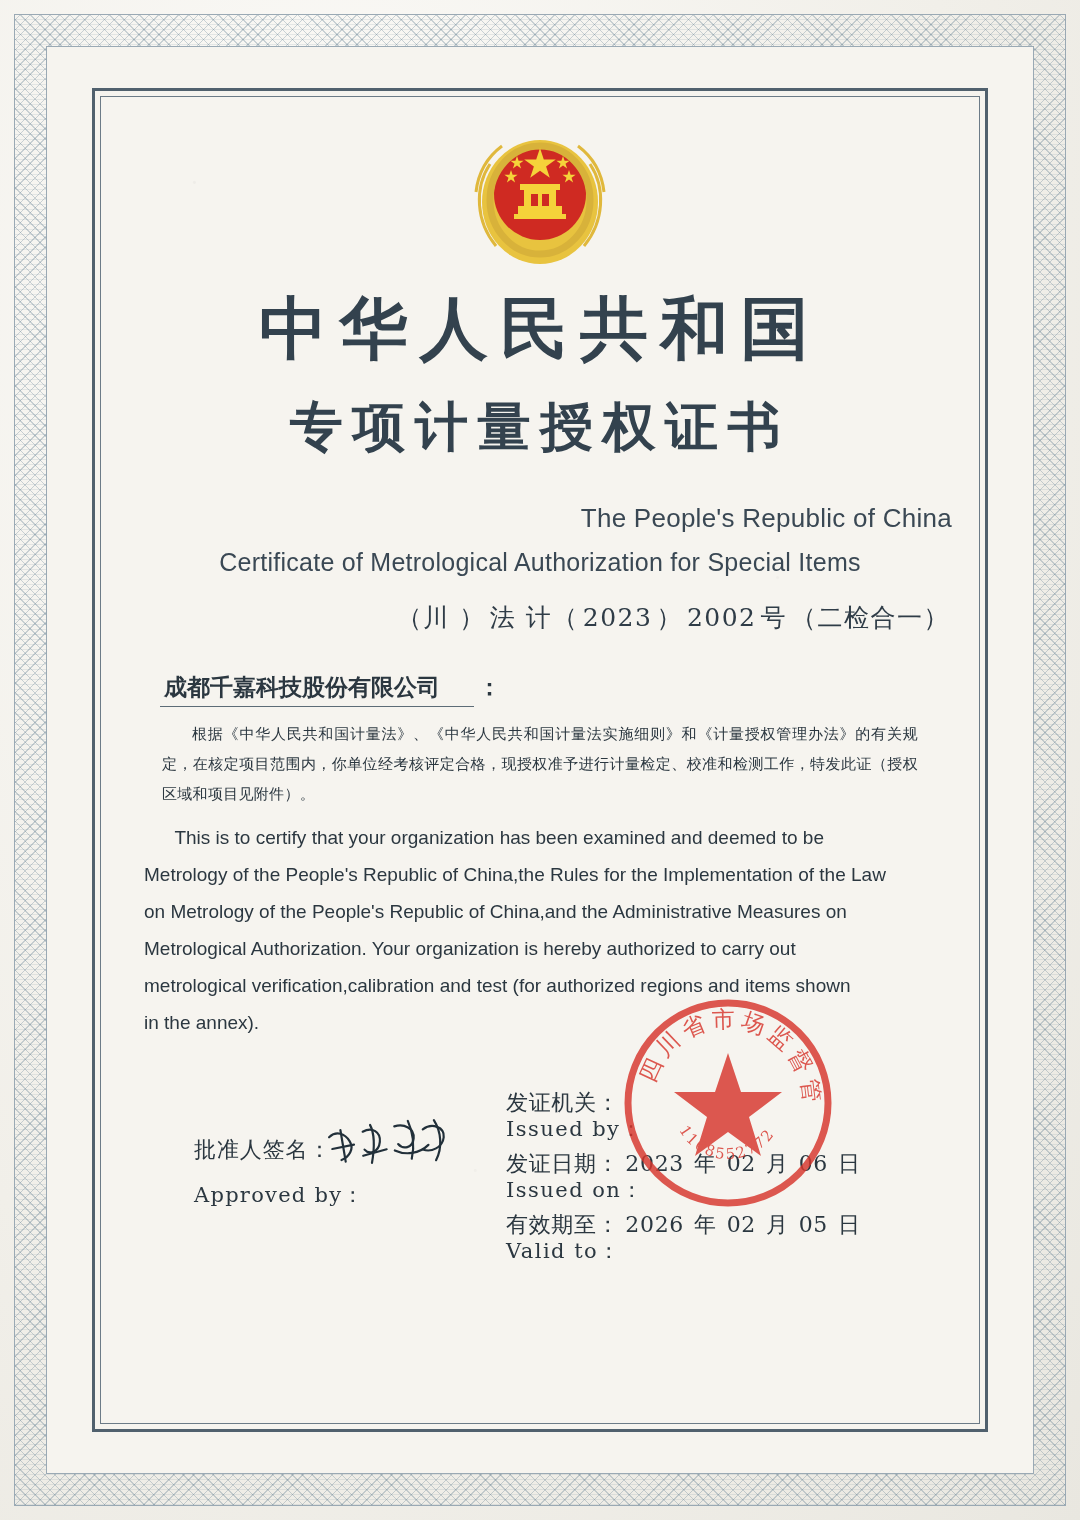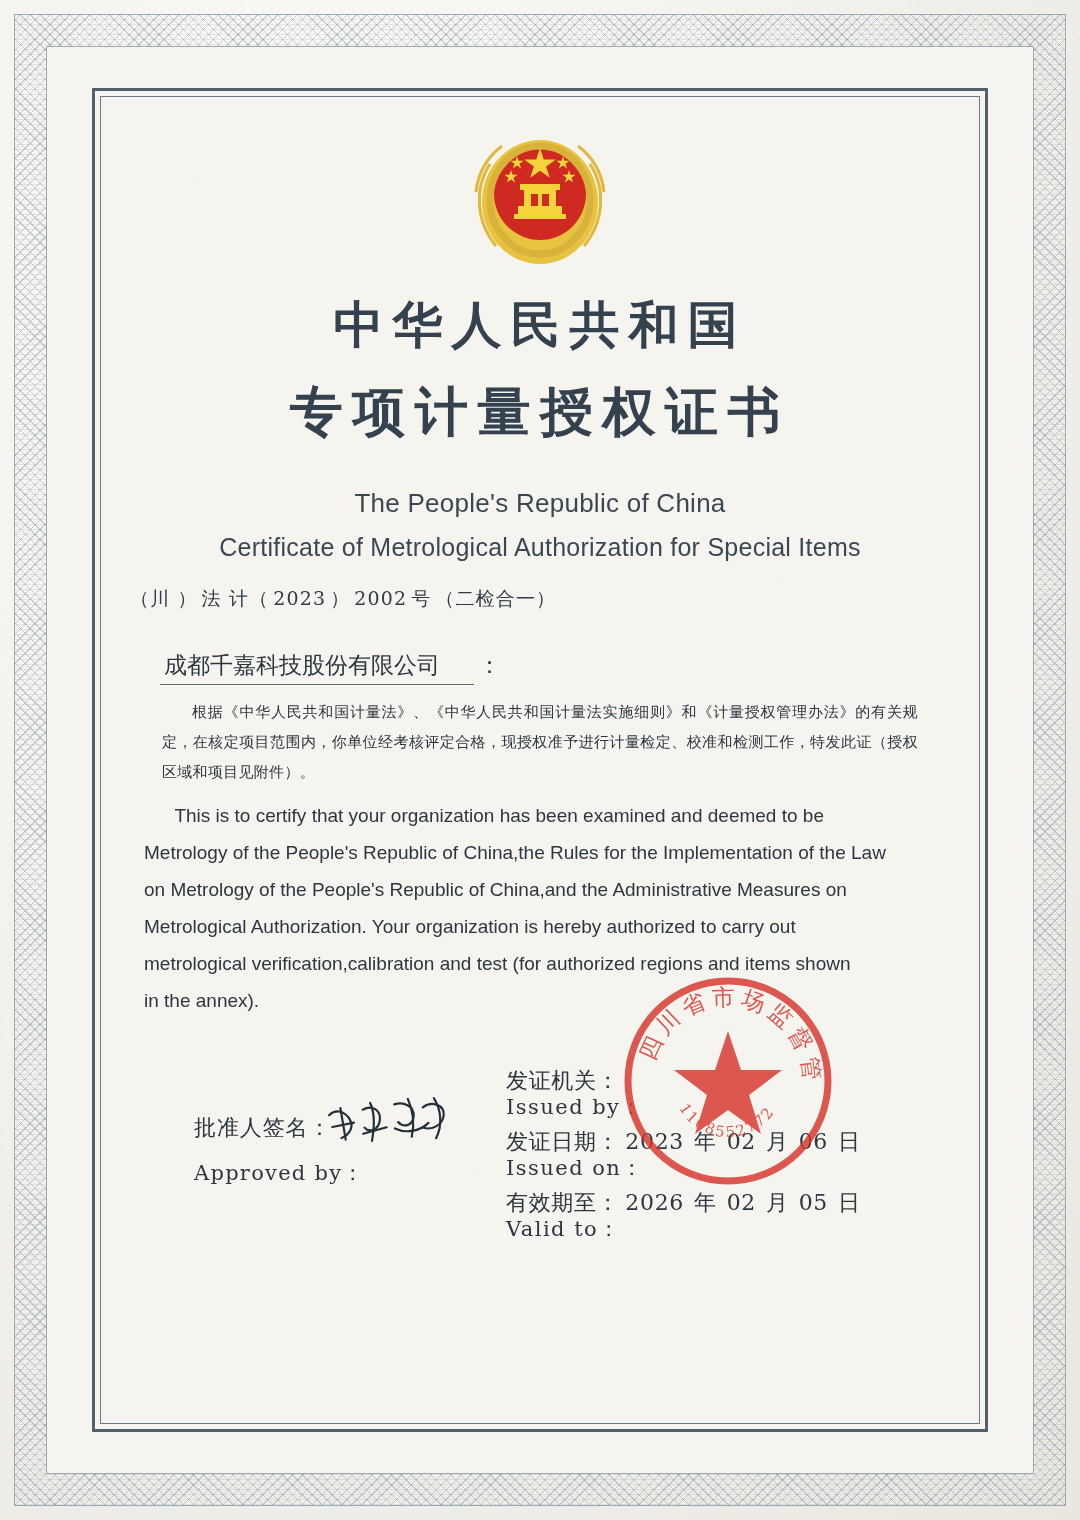--- a/index.html
+++ b/index.html
@@ -59,46 +59,46 @@
   .emblem svg{display:block;}
 
   
   .title-cn1,.title-cn2{
     text-align:center;
     font-family:"DejaVu Serif", serif;
     font-weight:700;
     color:#33424e;
     letter-spacing:.18em;
   }
-  .title-cn1{font-size:50px;line-height:1.22;margin-top:22px;}
+  .title-cn1{font-size:68px;line-height:1.22;margin-top:15px;}
   .title-cn2{font-size:53px;line-height:1.22;margin-top:24px;}
 
   .title-en1{
-    text-align:center;font-size:26px;color:#3a4854;
+    text-align:right;font-size:26px;color:#3a4854;
     margin-top:44px;letter-spacing:.01em;
   }
   .title-en2{
     text-align:center;font-size:25px;color:#3a4854;
     margin-top:14px;letter-spacing:.01em;
   }
 
   .certno{
-    text-align:left;margin-top:24px;
-    font-family:"DejaVu Serif", serif;
-    font-size:19px;color:#2f3c47;letter-spacing:.06em;
+    text-align:right;margin-top:24px;
+    font-family:"DejaVu Serif", serif;
+    font-size:25px;color:#2f3c47;letter-spacing:.06em;
   }
   .certno span{margin:0 2px;}
 
   
   .recipient{
     margin:38px 0 0 32px;
     font-family:"DejaVu Serif", serif;
     font-size:23px;color:#2b3views;
     color:#2b3740;
-    display:flex;align-items:center;
+    display:flex;align-items:center;font-weight:bold;
   }
   .recipient .name{
     border-bottom:1px solid #5d6c77;
     padding:0 10px 3px 4px;
     min-width:300px;
   }
   .recipient .colon{padding-left:4px;padding-bottom:3px;}
 
   
   .body-cn{

